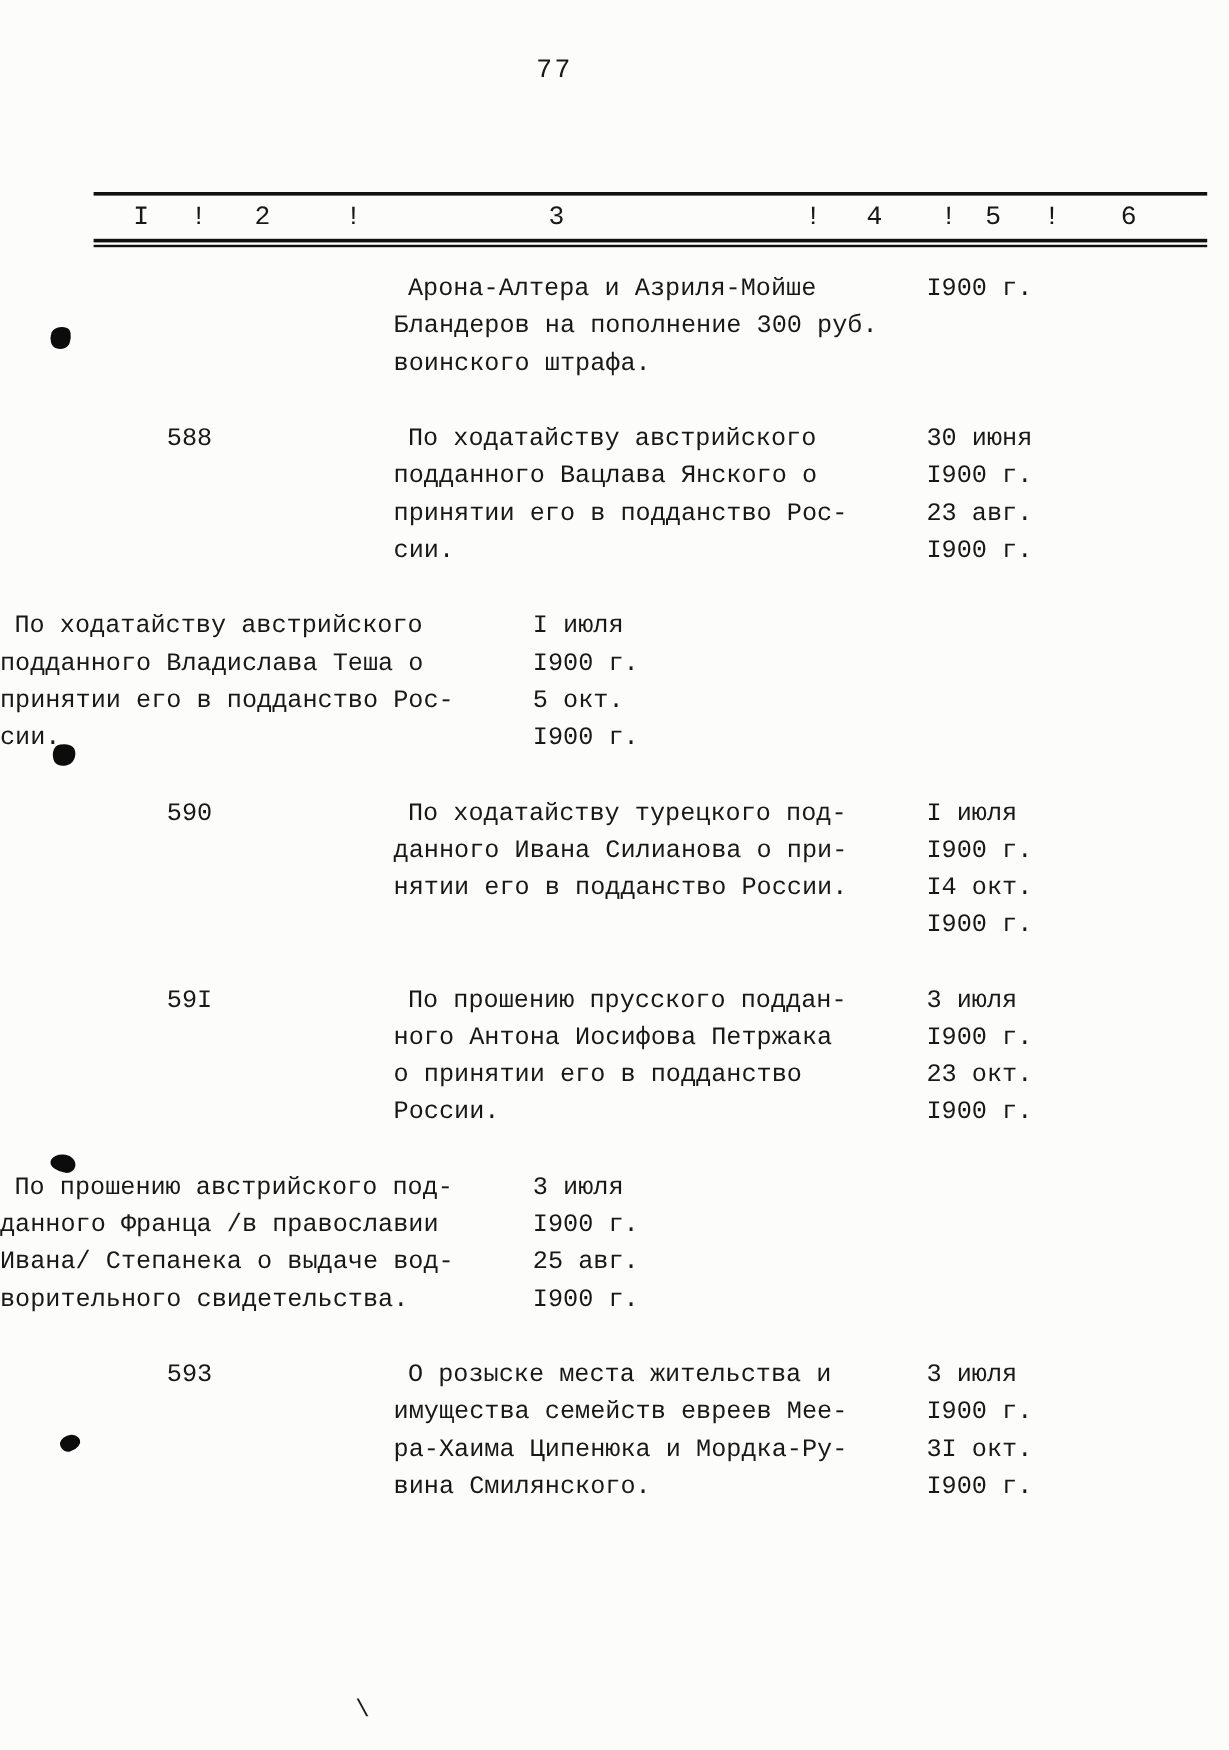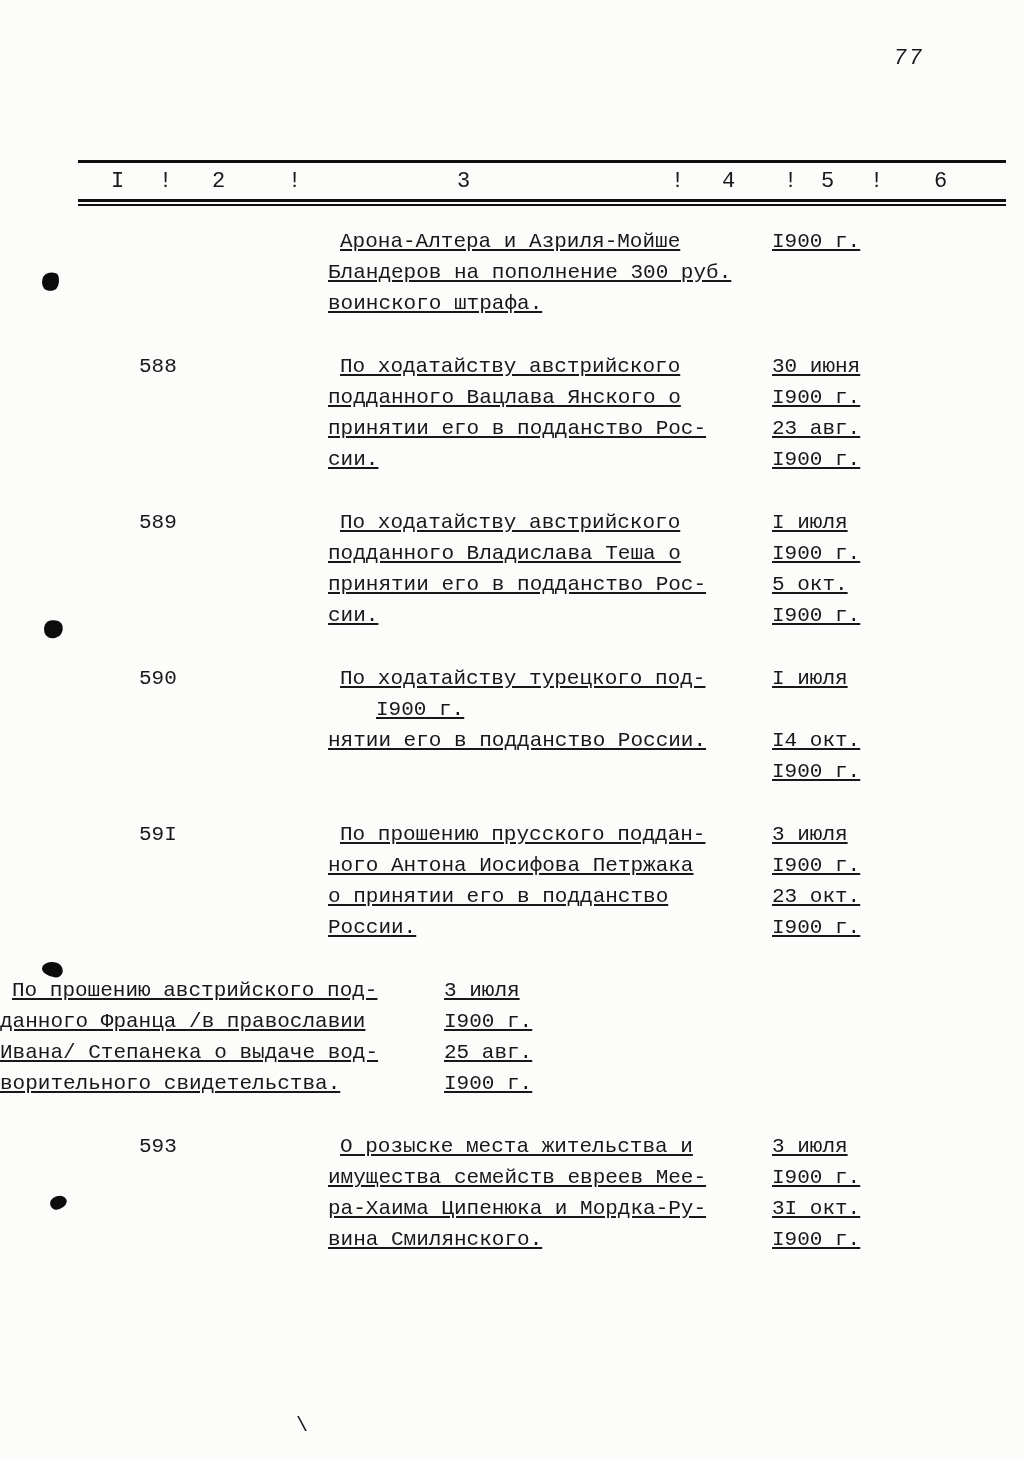--- a/index.html
+++ b/index.html
@@ -10,24 +10,23 @@
     font-family: "Liberation Mono", "DejaVu Sans Mono", monospace;
     color: #181818;
     overflow: hidden;
   }
   .page { position: absolute; inset: 0; }
 
   .page-number {
     position: absolute;
     top: 46px; left: 0;
     width: 924px;
-    text-align: right;
+    text-align: center;
     font-size: 22px;
     letter-spacing: 2px;
-    font-style: italic;
   }
 
   .table-header {
     position: absolute;
     top: 160px; left: 78px;
     width: 928px;
   }
   .rule { background: #101010; }
   .rule-top { height: 3px; }
   .header-row {
@@ -46,21 +45,21 @@
     width: 1024px;
     font-size: 21px;
     line-height: 31px;
   }
   .entry { display: flex; margin-bottom: 32px; }
   .entry-number {
     flex: 0 0 287px;
     padding-left: 98px;
     margin-left: 41px;
   }
-  .entry-lines { flex: 1; text-decoration: underline; }
+  .entry-lines { flex: 1; }
   .line { display: flex; }
   .desc { flex: 0 0 396px; white-space: pre; }
   .line:first-child .desc { padding-left: 12px; }
   .date { flex: 1; white-space: pre; margin-left: 48px; }
 
   .blob { position: absolute; background: #0c0c0c; }
   .blob-1 { left: 42px; top: 272px; width: 17px; height: 19px;
             border-radius: 65% 35% 55% 45% / 45% 60% 40% 55%; transform: rotate(18deg); }
   .blob-2 { left: 44px; top: 620px; width: 19px; height: 18px;
             border-radius: 40% 60% 50% 50% / 55% 45% 60% 40%; transform: rotate(-12deg); }
@@ -135,21 +134,20 @@
             <span class="desc">принятии его в подданство Рос-</span>
             <span class="date">23 авг.</span>
           </div>
           <div class="line">
             <span class="desc">сии.</span>
             <span class="date">I900 г.</span>
           </div>
         </div>
       </div>
       <div class="entry">
-        <div class="entry-number">589</div>
         <div class="entry-lines">
           <div class="line">
             <span class="desc">По ходатайству австрийского</span>
             <span class="date">I июля</span>
           </div>
           <div class="line">
             <span class="desc">подданного Владислава Теша о</span>
             <span class="date">I900 г.</span>
           </div>
           <div class="line">
@@ -163,20 +161,21 @@
         </div>
       </div>
       <div class="entry">
         <div class="entry-number">590</div>
         <div class="entry-lines">
           <div class="line">
             <span class="desc">По ходатайству турецкого под-</span>
             <span class="date">I июля</span>
           </div>
           <div class="line">
+            <span class="desc">данного Ивана Силианова о при-</span>
             <span class="date">I900 г.</span>
           </div>
           <div class="line">
             <span class="desc">нятии его в подданство России.</span>
             <span class="date">I4 окт.</span>
           </div>
           <div class="line">
             <span class="desc"></span>
             <span class="date">I900 г.</span>
           </div>

